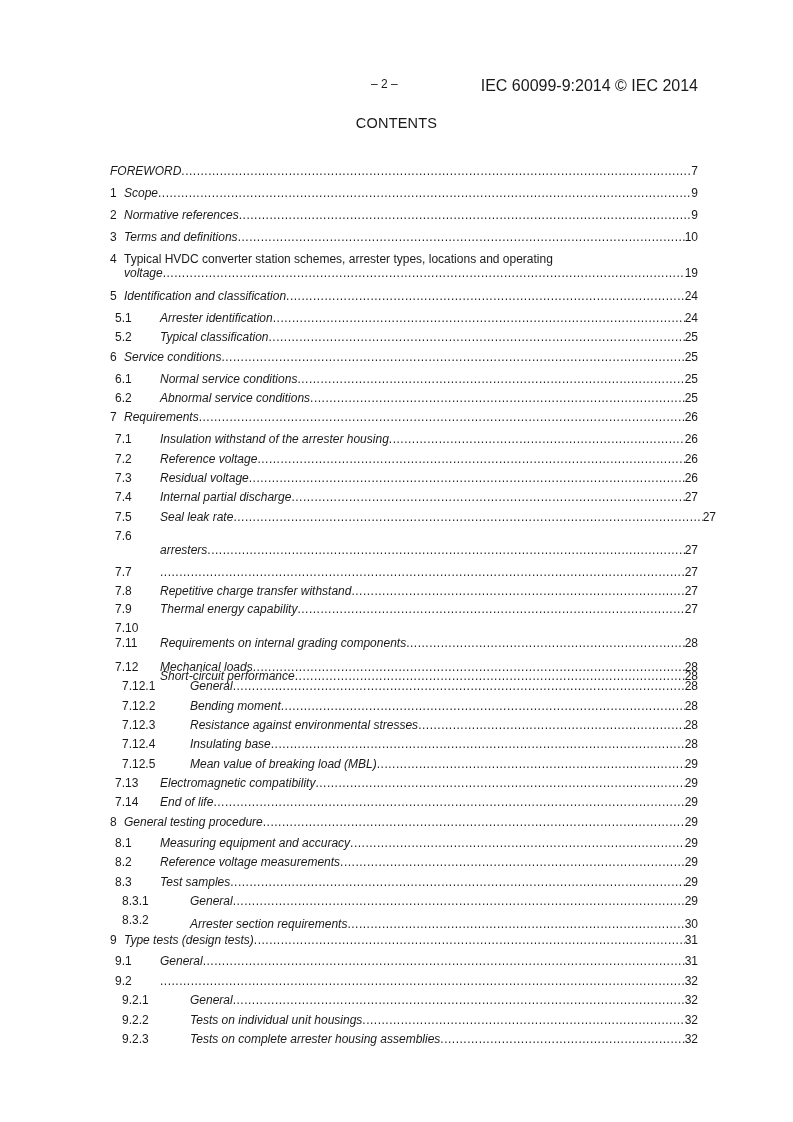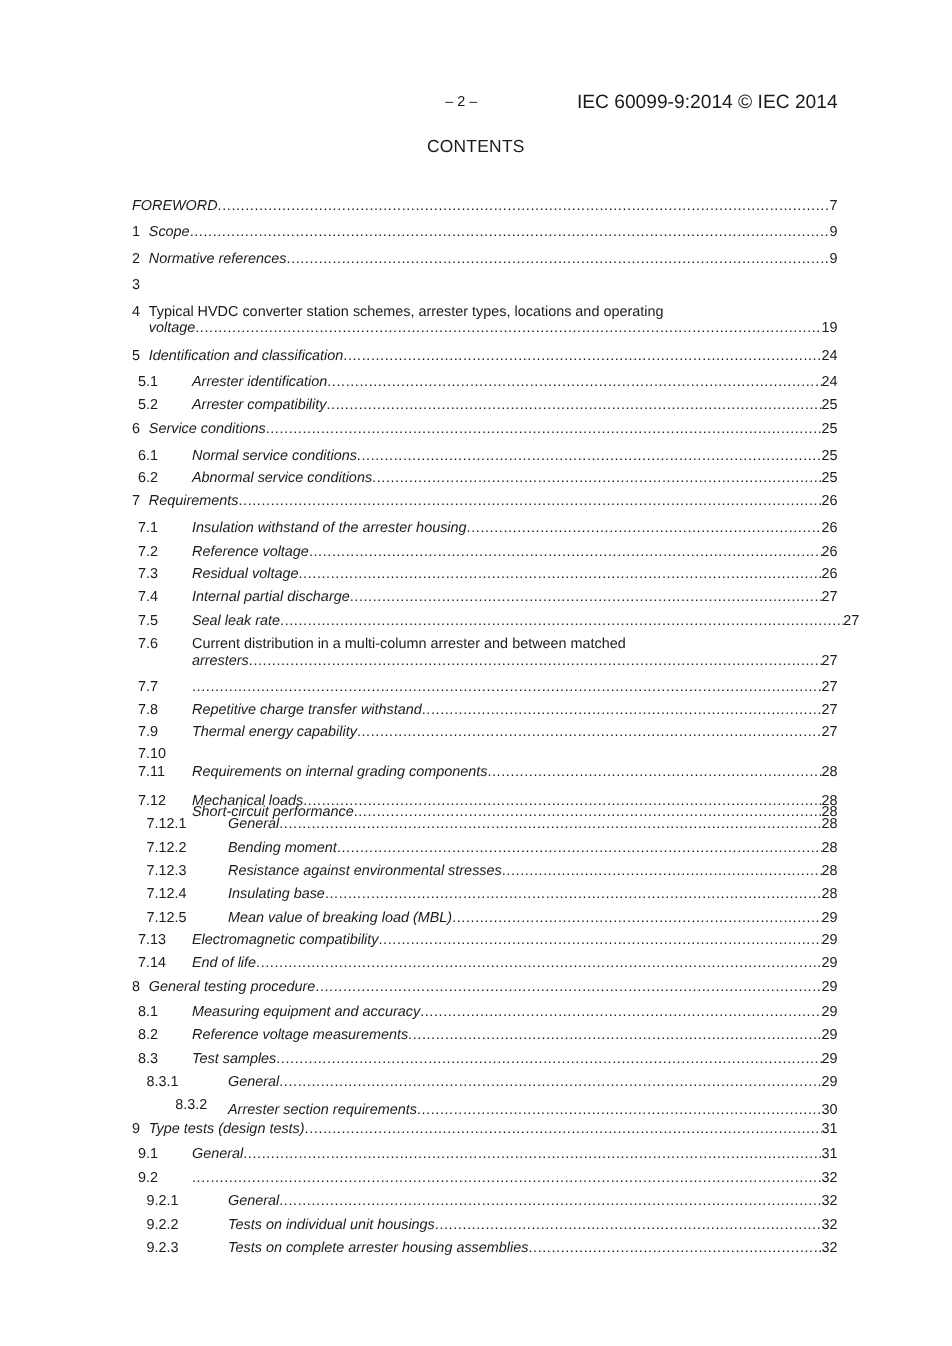--- a/index.html
+++ b/index.html
@@ -44,20 +44,25 @@
     <div class="row" style="top: 208px; height: 16px;">
       <span class="num" style="left: 110px; top: 0px;">2</span>
       <div class="txt" style="left: 124px; top: 0px;">
         <span class="label">Normative references</span>
         <span class="dots"></span>
         <span class="page">9</span>
       </div>
     </div>
     <div class="row" style="top: 230px; height: 16px;">
       <span class="num" style="left: 110px; top: 0px;">3</span>
+      <div class="txt" style="left: 124px; top: 0px;">
+        <span class="label">Terms and definitions</span>
+        <span class="dots"></span>
+        <span class="page">10</span>
+      </div>
     </div>
     <div class="row" style="top: 252px; height: 30px;">
       <span class="num" style="left: 110px; top: 0px;">4</span>
       <span class="l2" style="left: 124px; right: auto; top: 0px;">Typical HVDC converter station schemes, arrester types, locations and operating</span>
       <div class="txt" style="left: 124px; top: 14px;">
         <span class="label">voltage</span>
         <span class="dots"></span>
         <span class="page">19</span>
       </div>
     </div>
@@ -73,21 +78,21 @@
       <span class="num" style="left: 115px; top: 0px;">5.1</span>
       <div class="txt" style="left: 160px; top: 0px;">
         <span class="label">Arrester identification</span>
         <span class="dots"></span>
         <span class="page">24</span>
       </div>
     </div>
     <div class="row" style="top: 330px; height: 16px; text-align: right;">
       <span class="num" style="left: 115px; top: 0px;">5.2</span>
       <div class="txt" style="left: 160px; top: 0px;">
-        <span class="label">Arrester compatibility</span>
+        <span class="label">Typical classification</span>
         <span class="dots"></span>
         <span class="page">25</span>
       </div>
     </div>
     <div class="row" style="top: 350px; height: 16px;">
       <span class="num" style="left: 110px; top: 0px;">6</span>
       <div class="txt" style="left: 124px; top: 0px;">
         <span class="label">Service conditions</span>
         <span class="dots"></span>
         <span class="page">25</span>
@@ -152,21 +157,20 @@
     <div class="row" style="top: 510px; height: 16px; padding-left: 18px;">
       <span class="num" style="left: 115px; top: 0px;">7.5</span>
       <div class="txt" style="left: 160px; top: 0px;">
         <span class="label">Seal leak rate</span>
         <span class="dots"></span>
         <span class="page">27</span>
       </div>
     </div>
     <div class="row" style="top: 529px; height: 30px;">
       <span class="num" style="left: 115px; top: 0px;">7.6</span>
-      <span class="l2" style="left: 160px; right: auto; top: 0px;">Current distribution in a multi-column arrester and between matched</span>
       <div class="txt" style="left: 160px; top: 14px;">
         <span class="label">arresters</span>
         <span class="dots"></span>
         <span class="page">27</span>
       </div>
     </div>
     <div class="row" style="top: 565px; height: 16px;">
       <span class="num" style="left: 115px; top: 0px;">7.7</span>
       <div class="txt" style="left: 160px; top: 0px;">
         <span class="dots"></span>
@@ -303,21 +307,21 @@
     </div>
     <div class="row" style="top: 894px; height: 16px;">
       <span class="num" style="left: 122px; top: 0px;">8.3.1</span>
       <div class="txt" style="left: 190px; top: 0px;">
         <span class="label">General</span>
         <span class="dots"></span>
         <span class="page">29</span>
       </div>
     </div>
     <div class="row" style="top: 913px; height: 16px;">
-      <span class="num" style="left: 122px; top: 0px; margin-left: 24px;">8.3.2</span>
+      <span class="num" style="left: 122px; top: 0px;">8.3.2</span>
       <div class="txt" style="left: 190px; top: 4px; text-align: right;">
         <span class="label">Arrester section requirements</span>
         <span class="dots"></span>
         <span class="page">30</span>
       </div>
     </div>
     <div class="row" style="top: 933px; height: 16px;">
       <span class="num" style="left: 110px; top: 0px;">9</span>
       <div class="txt" style="left: 124px; top: 0px;">
         <span class="label">Type tests (design tests)</span>

